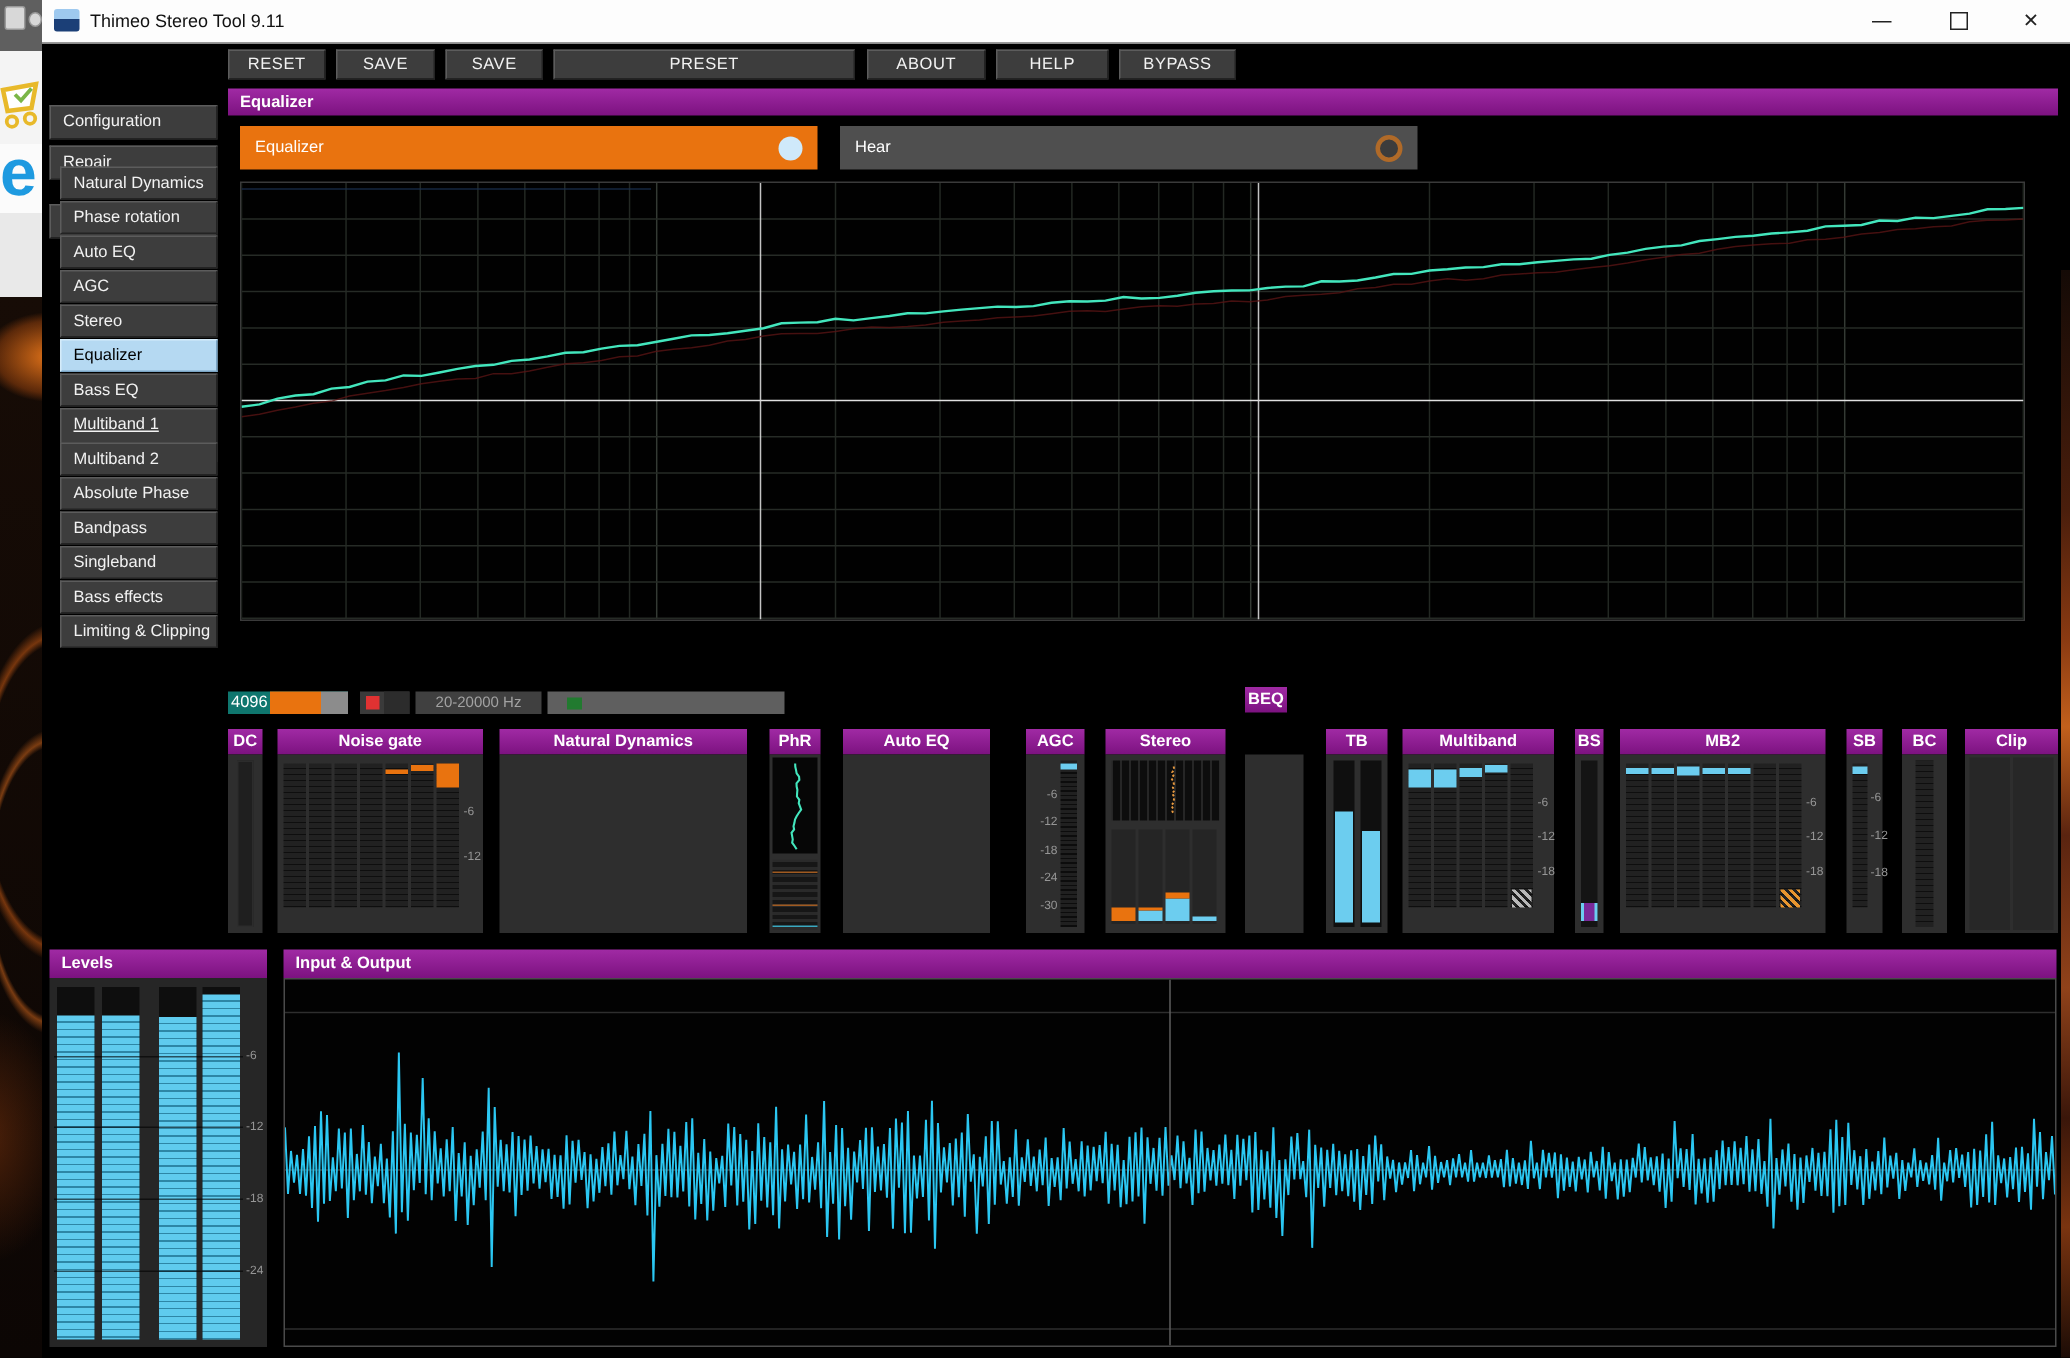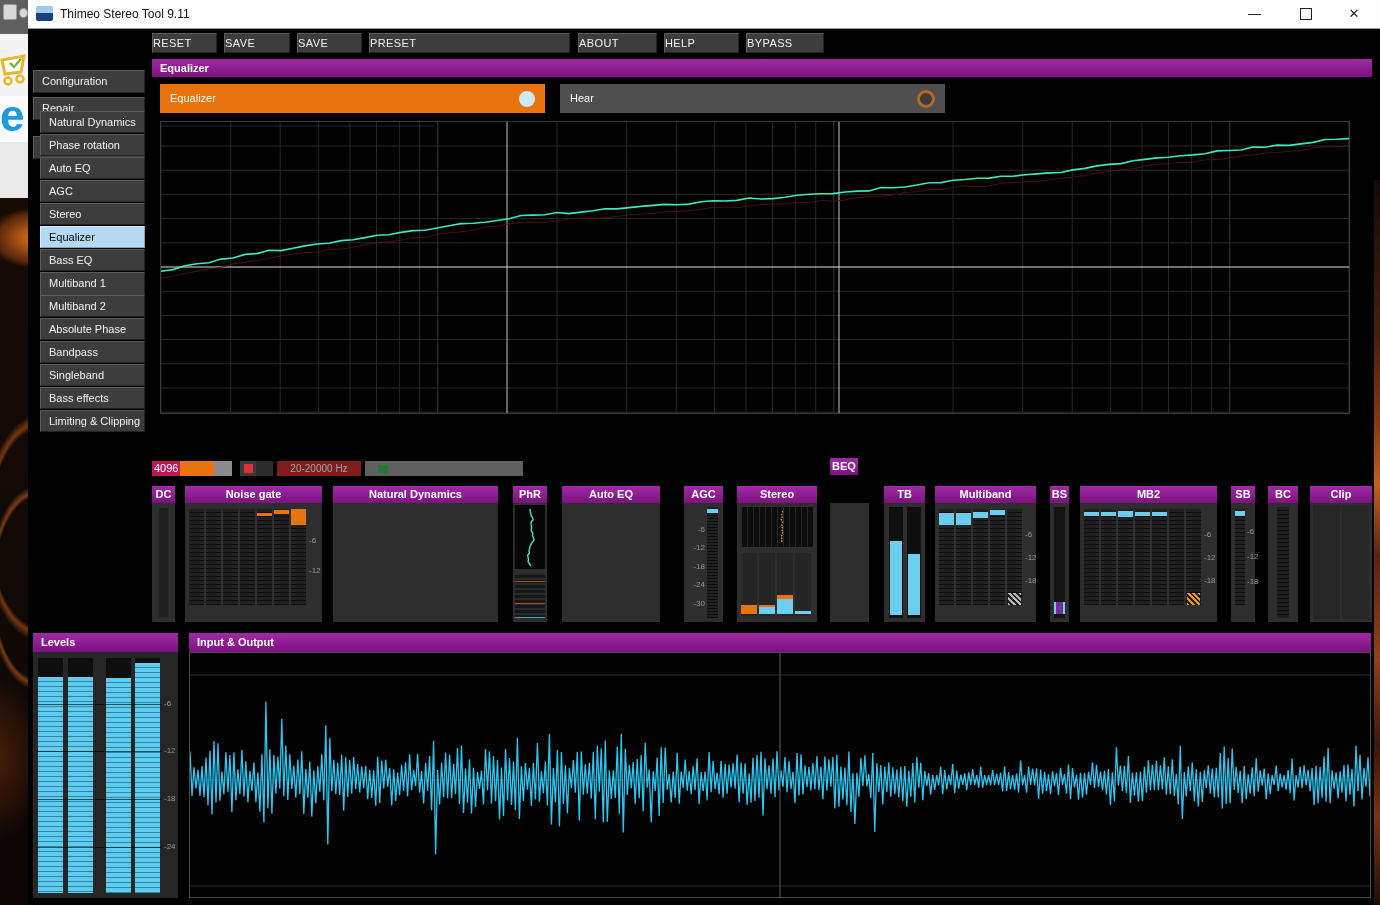--- a/index.html
+++ b/index.html
@@ -30,21 +30,21 @@
   #title-text{left:32px;top:7px;font-size:12px;color:#111;}
   .win-ctl{top:0;width:40px;height:27px;color:#222;text-align:center;line-height:27px;font-size:13px;}
   #ctl-min-glyph{position:absolute;left:13px;top:14px;width:13px;border-top:1px solid #222;}
   #ctl-max-glyph{position:absolute;left:14px;top:8px;width:10px;height:10px;border:1px solid #222;}
   
   .btn{background:#3d3d3d;border:1px solid #5c5c5c;border-bottom-color:#232323;border-right-color:#232323;
        color:#f2f2f2;font-size:11px;box-sizing:border-box;cursor:default;}
   .side-top{left:33px;width:112px;height:23px;line-height:21px;padding-left:8px;margin-top:36px;}
   .side-item{left:40px;width:105px;height:22px;line-height:20px;padding-left:8px;}
   .side-item.selected{background:#b5d9f2;color:#000;border-color:#d5ecfa;border-bottom-color:#7aa4c4;border-right-color:#7aa4c4;}
-  .tb-btn{top:33px;height:20px;text-align:left;line-height:18px;letter-spacing:.4px;}
+  .tb-btn{top:33px;height:20px;text-align:center;line-height:18px;letter-spacing:.4px;}
   
   .purple{background:linear-gradient(#a02aa4,#7c1280);color:#fff;font-weight:bold;font-size:11px;}
   #section-header{left:152px;top:59px;width:1220px;height:18px;line-height:18px;padding-left:8px;box-sizing:border-box;}
   .panel-h{height:17px;line-height:17px;text-align:center;overflow:hidden;white-space:nowrap;}
   
   .toggle{top:84px;width:385px;height:29px;line-height:29px;color:#fff;font-size:11px;padding-left:10px;box-sizing:border-box;}
   .toggle .dot{position:absolute;right:10px;top:50%;margin-top:-8px;width:16px;height:16px;border-radius:50%;}
   
   #eq-graph{left:160px;top:121px;width:1188px;height:291px;background:#010101;border:1px solid #3a3a3a;}
   
@@ -147,30 +147,30 @@
       <line x1="0" y1="241.8" x2="1188" y2="241.8" stroke="#262b26" stroke-width="1"></line>
       <line x1="0" y1="266.0" x2="1188" y2="266.0" stroke="#262b26" stroke-width="1"></line>
       <line x1="0" y1="290.2" x2="1188" y2="290.2" stroke="#262b26" stroke-width="1"></line>
       <line x1="346" y1="0" x2="346" y2="291" stroke="#d9d9d9" stroke-width="1" opacity="0.9"></line>
       <line x1="678" y1="0" x2="678" y2="291" stroke="#d9d9d9" stroke-width="1" opacity="0.9"></line>
       <line x1="0" y1="4" x2="273" y2="4" stroke="#1b3050" stroke-width="1" opacity="0.8"></line>
       <polyline points="0,155.9 12,154.1 24,151.5 36,149.4 48,146.9 60,145.4 72,142.0 84,140.1 96,138.4 108,136.4 120,133.9 132,132.2 144,130.6 156,130.3 168,127.1 180,127.1 192,125.3 204,122.9 216,120.5 228,119.9 240,118.3 252,115.9 264,115.4 276,112.4 288,110.9 300,109.9 312,108.2 324,105.3 336,104.3 348,102.0 360,100.5 372,100.4 384,100.3 396,99.0 408,97.1 420,96.0 432,96.3 444,95.7 456,94.6 468,92.9 480,92.0 492,91.3 504,89.8 516,89.3 528,88.7 540,87.1 552,85.5 564,85.1 576,85.6 588,84.0 600,82.5 612,81.9 624,82.1 636,80.7 648,80.3 660,78.6 672,79.1 684,78.0 696,75.6 708,74.8 720,74.2 732,73.1 744,70.5 756,69.7 768,67.5 780,67.5 792,65.4 804,63.9 816,64.9 828,63.9 840,61.3 852,60.6 864,59.9 876,59.5 888,57.8 900,56.3 912,55.1 924,53.4 936,51.2 948,49.5 960,47.6 972,46.9 984,44.1 996,42.4 1008,41.4 1020,40.5 1032,40.2 1044,37.9 1056,37.5 1068,36.1 1080,34.0 1092,33.0 1104,31.0 1116,30.5 1128,29.2 1140,28.7 1152,25.9 1164,24.9 1176,24.6 1188,24.0" fill="none" stroke="#571414" stroke-width="1" opacity="0.8"></polyline>
       <polyline points="0,149.2 12,147.6 24,143.7 36,141.7 48,140.8 60,137.1 72,136.0 84,132.4 96,131.6 108,128.3 120,128.6 132,126.3 144,123.9 156,122.0 168,121.2 180,118.6 192,117.7 204,115.6 216,113.2 228,112.8 240,110.4 252,108.6 264,108.2 276,106.0 288,103.8 300,101.6 312,101.3 324,100.2 336,98.5 348,96.8 360,93.5 372,93.1 384,92.8 396,90.5 408,91.6 420,90.1 432,88.7 444,86.8 456,86.9 468,85.6 480,84.4 492,83.4 504,82.4 516,82.7 528,82.1 540,79.8 552,78.8 564,79.0 576,78.4 588,76.0 600,77.0 612,76.6 624,75.2 636,73.2 648,72.2 660,71.7 672,71.6 684,70.0 696,69.1 708,68.9 720,65.5 732,65.7 744,65.0 756,63.0 768,60.7 780,60.6 792,58.3 804,57.5 816,56.3 828,56.1 840,54.2 852,54.2 864,52.8 876,51.9 888,50.9 900,50.5 912,47.9 924,46.4 936,43.9 948,42.4 960,41.6 972,38.7 984,37.4 996,35.9 1008,35.2 1020,33.7 1032,32.9 1044,31.8 1056,28.9 1068,28.5 1080,28.0 1092,25.0 1104,25.3 1116,23.1 1128,23.4 1140,21.9 1152,20.4 1164,17.5 1176,17.3 1188,16.6" fill="none" stroke="#43e6bd" stroke-width="1.6"></polyline>
     </svg></div>
 
-<div class="abs sw" style="left:152px;width:80px;background:#be185d;">
+<div class="abs sw" style="left:152px;width:80px;background:#0f766e;">
   <span class="abs" style="left:2px;top:1px;color:#fff;font-size:11px;">4096</span>
   <div class="abs" style="left:28px;top:0;width:34px;height:15px;background:#e9730f;"></div>
   <div class="abs" style="left:62px;top:0;width:18px;height:15px;background:#8c8c8c;"></div>
 </div>
 <div class="abs sw" style="left:240px;width:33px;background:#3a3a3a;">
   <div class="abs" style="left:4px;top:3px;width:9px;height:9px;background:#e03232;"></div>
   <div class="abs" style="left:16px;top:0;width:17px;height:15px;background:#2c2c2c;"></div>
 </div>
-<div class="abs sw" style="left:277px;width:84px;background:#7f1d1d;color:#a2a2a2;font-size:10px;text-align:center;line-height:15px;">
+<div class="abs sw" style="left:277px;width:84px;background:#404040;color:#a2a2a2;font-size:10px;text-align:center;line-height:15px;">
   <span>20-20000 Hz</span>
 </div>
 <div class="abs sw" style="left:365px;width:158px;background:#5f5f5f;">
   <div class="abs" style="left:13px;top:4px;width:10px;height:8px;background:#217a2f;"></div>
 </div>
 
 <div id="meters"></div>
 
 <div class="abs purple panel-h" style="left:33px;top:633px;width:145px;text-align:left;padding-left:8px;box-sizing:border-box;height:19px;line-height:19px;">
   <span>Levels</span>
@@ -212,21 +212,21 @@
 <div class="abs btn side-top" style="position: absolute; left: 33px; top: 34px; width: 112px; height: 23px;">Configuration</div>
 <div class="abs btn side-top" style="position: absolute; left: 33px; top: 61px; width: 112px; height: 23px;">Repair</div>
 <div class="abs btn side-top" style="position: absolute; left: 33px; top: 100px; width: 112px; height: 23px;">Processing</div>
 <div class="abs btn side-item" style="position: absolute; left: 40px; top: 111px; width: 105px; height: 22px;">Natural Dynamics</div>
 <div class="abs btn side-item" style="position: absolute; left: 40px; top: 134px; width: 105px; height: 22px;">Phase rotation</div>
 <div class="abs btn side-item" style="position: absolute; left: 40px; top: 157px; width: 105px; height: 22px;">Auto EQ</div>
 <div class="abs btn side-item" style="position: absolute; left: 40px; top: 180px; width: 105px; height: 22px;">AGC</div>
 <div class="abs btn side-item" style="position: absolute; left: 40px; top: 203px; width: 105px; height: 22px;">Stereo</div>
 <div class="abs btn side-item selected" style="position: absolute; left: 40px; top: 226px; width: 105px; height: 22px;">Equalizer</div>
 <div class="abs btn side-item" style="position: absolute; left: 40px; top: 249px; width: 105px; height: 22px;">Bass EQ</div>
-<div class="abs btn side-item" style="position: absolute; left: 40px; top: 272px; width: 105px; height: 36px;">Multiband 1</div>
+<div class="abs btn side-item" style="position: absolute; left: 40px; top: 272px; width: 105px; height: 36px; text-decoration: underline;">Multiband 1</div>
 <div class="abs btn side-item" style="position: absolute; left: 40px; top: 295px; width: 105px; height: 22px;">Multiband 2</div>
 <div class="abs btn side-item" style="position: absolute; left: 40px; top: 318px; width: 105px; height: 22px;">Absolute Phase</div>
 <div class="abs btn side-item" style="position: absolute; left: 40px; top: 341px; width: 105px; height: 22px;">Bandpass</div>
 <div class="abs btn side-item" style="position: absolute; left: 40px; top: 364px; width: 105px; height: 22px;">Singleband</div>
 <div class="abs btn side-item" style="position: absolute; left: 40px; top: 387px; width: 105px; height: 22px;">Bass effects</div>
 <div class="abs btn side-item" style="position: absolute; left: 40px; top: 410px; width: 105px; height: 22px;">Limiting &amp; Clipping</div>
 <div class="abs btn tb-btn" style="position: absolute; left: 152px; width: 65px;">RESET</div>
 <div class="abs btn tb-btn" style="position: absolute; left: 224px; width: 66px;">SAVE</div>
 <div class="abs btn tb-btn" style="position: absolute; left: 297px; width: 65px;">SAVE</div>
 <div class="abs btn tb-btn" style="position: absolute; left: 369px; width: 201px;">PRESET</div>

